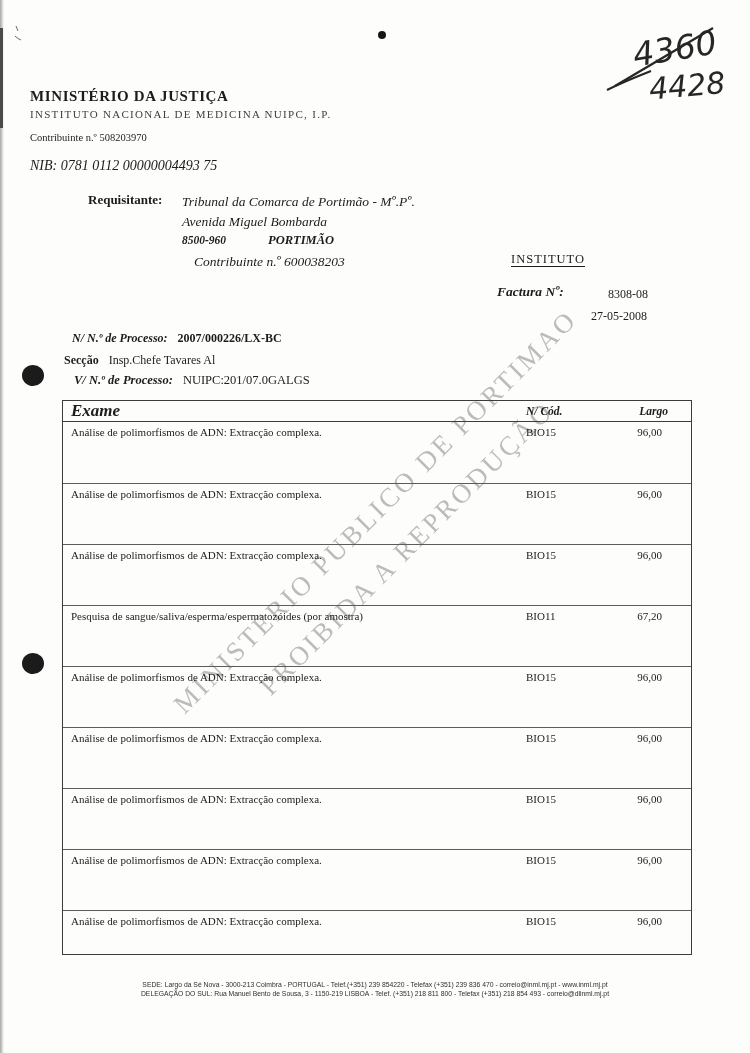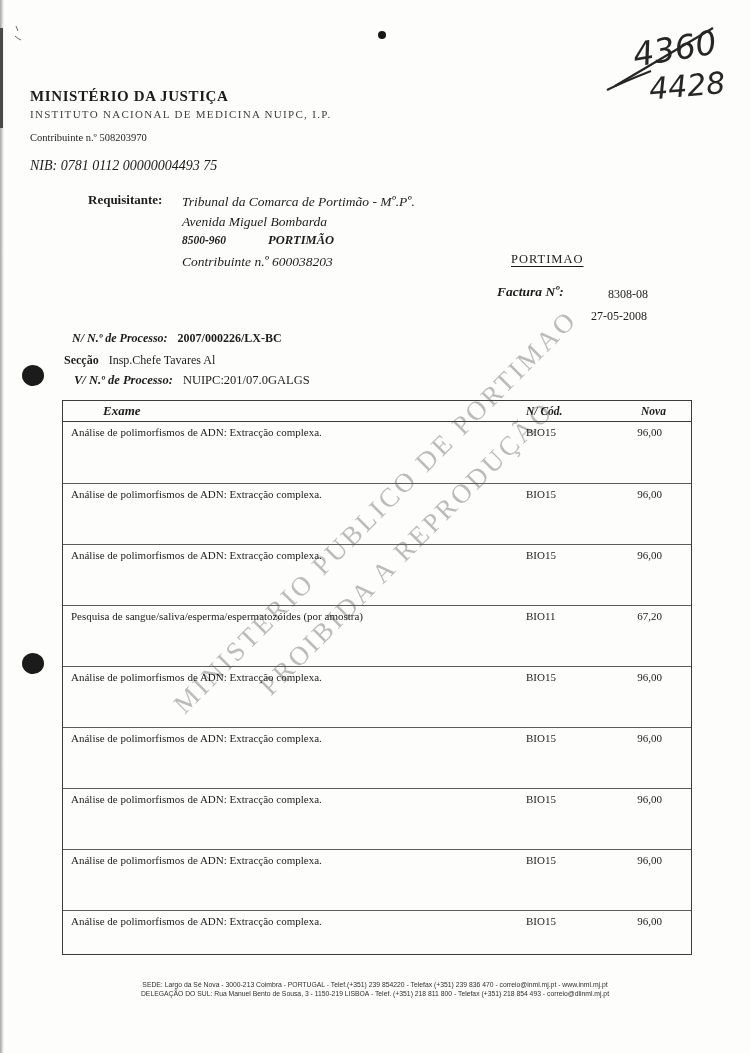--- a/index.html
+++ b/index.html
@@ -29,21 +29,21 @@
   .delegation { font-size:7px; letter-spacing:1.6px; color:#97958f; margin-top:2px; }
   .contrib { font-size:10.5px; margin-top:12px; }
   .nib { font-size:14px; margin-top:15px;font-style:italic; }
 
   
   .requester { position:absolute; left:88px; top:192px; display:flex; }
   .req-label { font-weight:bold; font-size:13px; width:94px; }
   .req-body { font-style:italic; font-size:13.5px; line-height:20px; }
   .req-postal { font-weight:bold; font-size:11.5px; line-height:17px; }
   .req-postal .city { margin-left:42px; font-size:12.5px; }
-  .req-contrib { margin-top:3px; }
+  .req-contrib { margin-top:3px;margin-left:12px; }
 
   
   .original { position:absolute; left:511px; top:252px; font-size:12.5px; letter-spacing:1px;
     text-decoration:underline; text-underline-offset:3px; }
   .factura-label { position:absolute; left:497px; top:284px; font-weight:bold; font-style:italic; font-size:13.5px; }
   .factura-number { position:absolute; left:608px; top:287px; font-size:12px; }
   .factura-date { position:absolute; left:591px; top:309px; font-size:12px; }
 
   
   .proc1 { position:absolute; left:72px; top:331px; font-size:12px; }
@@ -63,21 +63,21 @@
   
   .exam-table { position:absolute; left:62px; top:400px; width:630px; height:555px;
     border:1.5px solid #3c3c3c; overflow:hidden; background:transparent; }
   .t-head { display:flex; height:21px; align-items:center; border-bottom:1.2px solid #3c3c3c;
     font-weight:bold; font-style:italic; font-size:11.5px; }
   .t-row { display:flex; height:61px; align-items:flex-start; }
   .t-row + .t-row { border-top:1px solid #5c5c5c; }
   .c-exame { flex:1; padding:4px 0 0 8px; font-size:11px; }
   .c-cod { width:90px; text-align:left; padding-top:4px; font-size:11px; }
   .c-custo { width:75px; text-align:center; padding:4px 8px 0 0; font-size:11px; }
-  .t-head .c-exame { padding-top:0; font-size:13px;margin-left:32px; }
+  .t-head .c-exame { padding-top:0; font-size:17px; }
   .t-head .c-cod { padding-top:0; font-size:11.5px; }
   .t-head .c-custo { padding:0; text-align:center; font-size:11.5px; }
 
   
   .footer { position:absolute; left:0; right:0; top:980px; text-align:center;
     font-family:"Liberation Sans", sans-serif; font-size:6.8px; line-height:9px; color:#2e2e2e; }
 </style>
 </head>
 <body>
 
@@ -111,21 +111,21 @@
     <div class="req-body">
       <div>Tribunal da Comarca de Portimão - Mº.Pº.</div>
       <div>Avenida  Miguel Bombarda</div>
       <div class="req-postal">
         <span>8500-960</span><span class="city">PORTIMÃO</span>
       </div>
       <div class="req-contrib">Contribuinte n.º 600038203</div>
     </div>
   </div>
 
-  <div class="original">PORTIMAO</div>
+  <div class="original">INSTITUTO</div>
   <div class="factura-label bi">Factura Nº:</div>
   <div class="factura-number">8308-08</div>
   <div class="factura-date">27-05-2008</div>
 
   <div class="proc1">
     <span class="bi">N/ N.º de Processo:</span><span class="gap"></span><span class="b">2007/000226/LX-BC</span>
   </div>
   <div class="proc2">
     <span class="b">Secção</span><span class="gap"></span><span>Insp.Chefe Tavares Al</span>
   </div>
@@ -135,21 +135,21 @@
 
   <div class="watermark">
     <div class="wm1">MINISTERIO PUBLICO DE PORTIMAO</div>
     <div class="wm2">PROIBIDA A REPRODUÇÃO</div>
   </div>
 
   <div class="exam-table">
     <div class="t-head">
       <div class="c-exame">Exame</div>
       <div class="c-cod">N/ Cód.</div>
-      <div class="c-custo">Nova</div>
+      <div class="c-custo">Largo</div>
     </div>
     <div>
 
     <div class="t-row" style="">
         <div class="c-exame">Análise de polimorfismos de  ADN: Extracção complexa.</div>
         <div class="c-cod">BIO15</div>
         <div class="c-custo">96,00</div>
       </div>
         <div class="t-row" style="">
         <div class="c-exame">Análise de polimorfismos de  ADN: Extracção complexa.</div>

